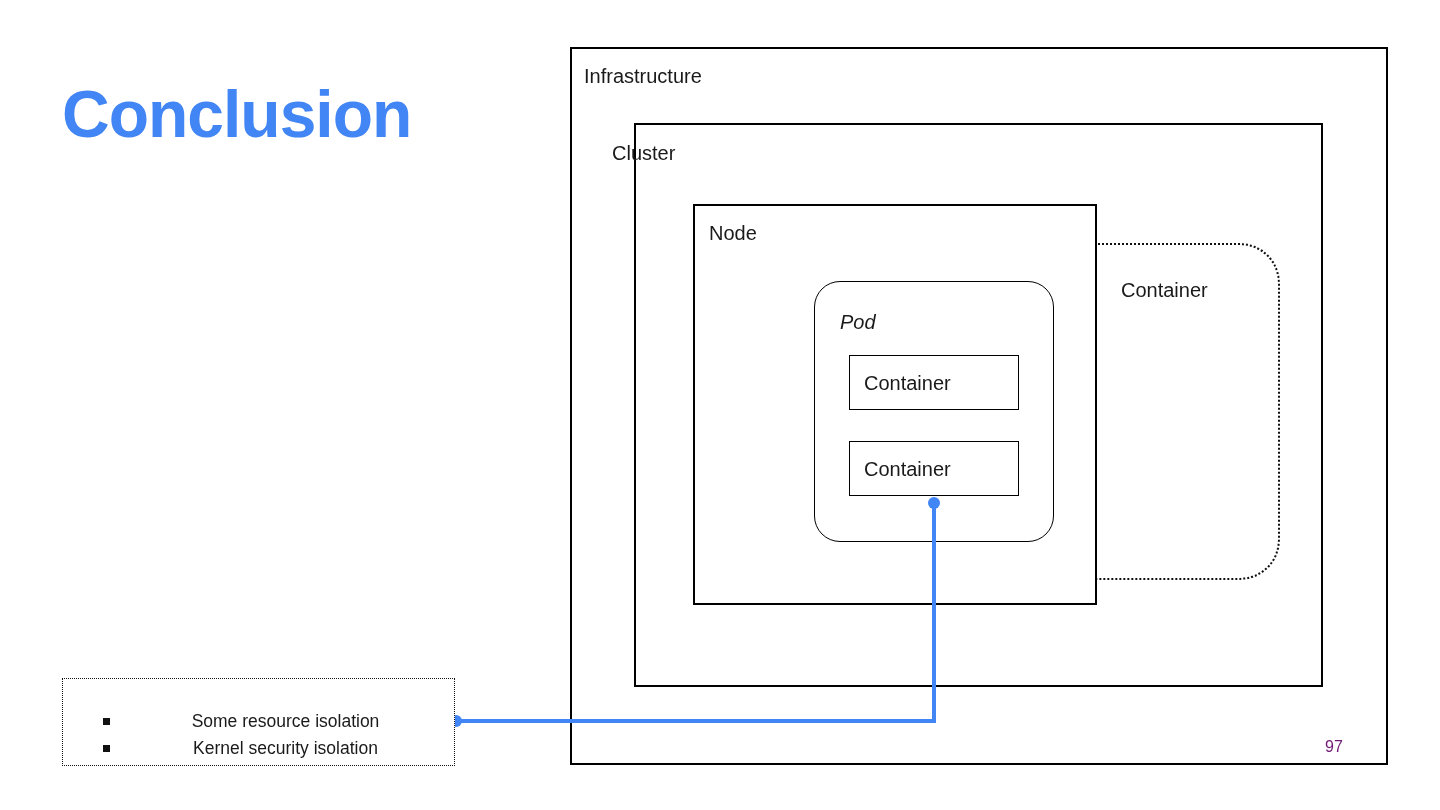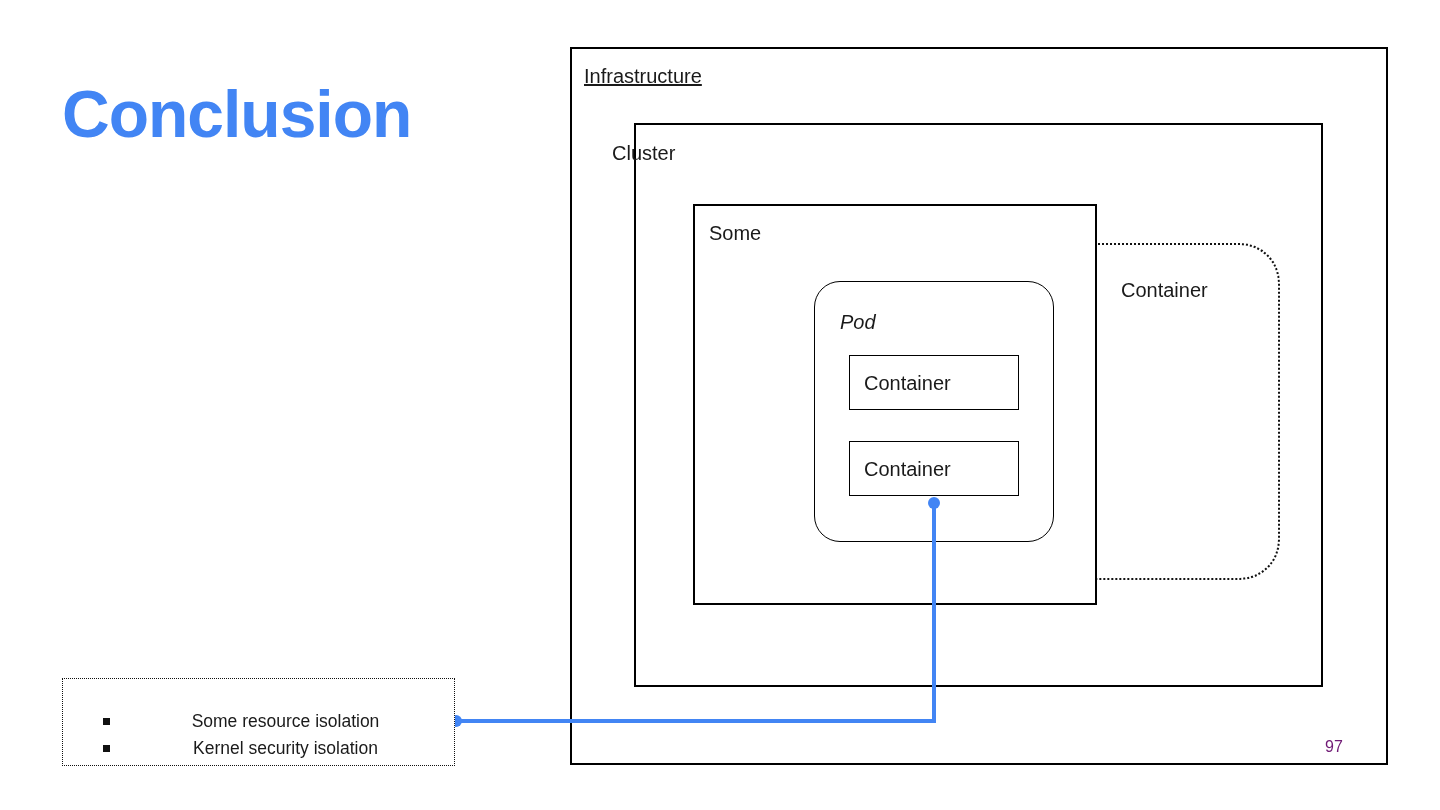--- a/index.html
+++ b/index.html
@@ -86,21 +86,21 @@
 
   .box-label {
     position: absolute;
     font-size: 20px;
     color: #1a1a1a;
     white-space: nowrap;
     line-height: 1;
   }
 
   #box-infrastructure { left: 570px; top: 47px;  width: 818px; height: 718px; }
-  #label-infrastructure { left: 584px; top: 66px; text-decoration: underline; }
+  #label-infrastructure { left: 584px; top: 66px; }
 
   #box-cluster { left: 634px; top: 123px; width: 689px; height: 564px; }
   #label-cluster { left: 612px; top: 143px; }
 
   #box-node { left: 693px; top: 204px; width: 404px; height: 401px; background:#ffffff; }
   #label-node { left: 709px; top: 223px; }
 
   #box-namespace {
     left: 770px; top: 243px; width: 510px; height: 337px;
     border-radius: 40px;
@@ -150,21 +150,21 @@
 
     <div id="box-infrastructure" class="box solid"></div>
     <div id="label-infrastructure" class="box-label">Infrastructure</div>
 
     <div id="box-cluster" class="box solid"></div>
     <div id="label-cluster" class="box-label">Cluster</div>
 
     <div id="box-namespace" class="box dotted"></div>
 
     <div id="box-node" class="box solid"></div>
-    <div id="label-node" class="box-label">Some</div>
+    <div id="label-node" class="box-label">Node</div>
 
     <div id="label-namespace" class="box-label">Container</div>
 
     <div id="box-pod" class="box thin"></div>
     <div id="label-pod" class="box-label">Pod</div>
 
     <div id="box-container-1" class="box thin">
       <span class="label-container">Container</span>
     </div>
 

